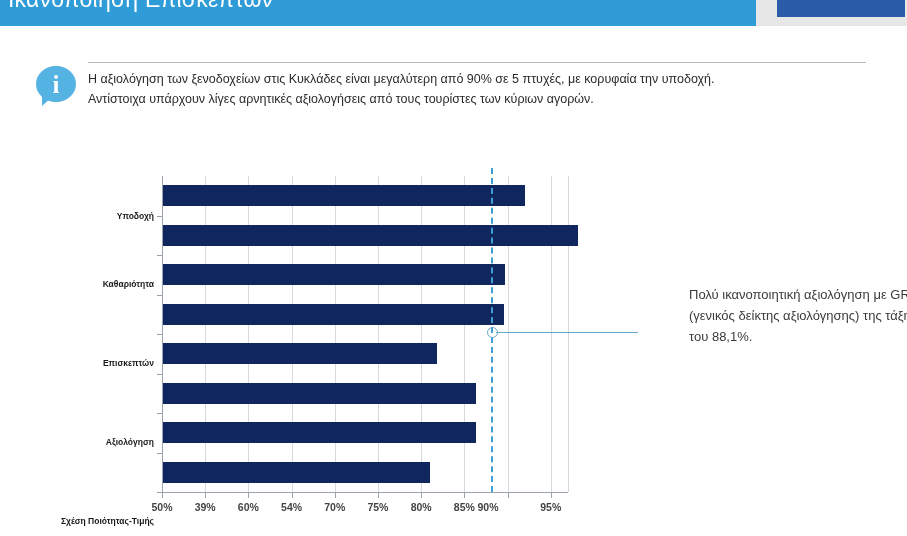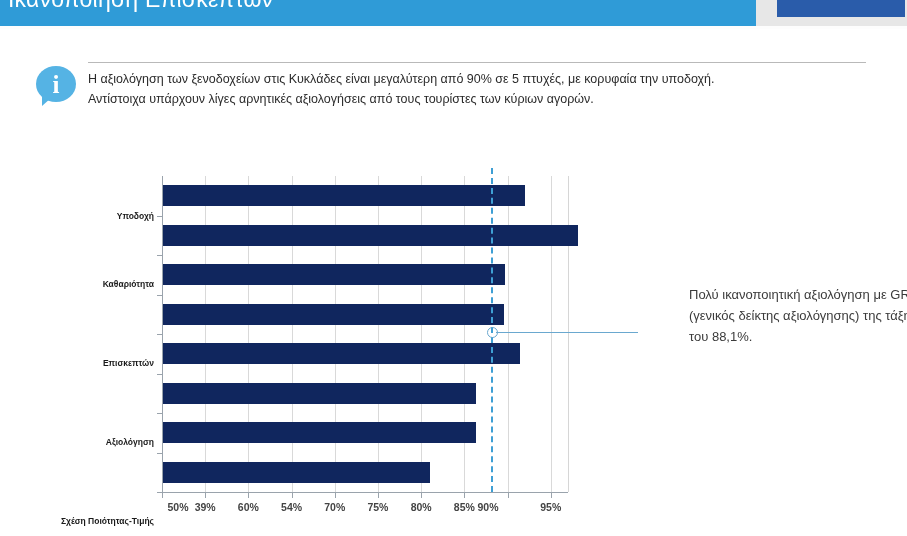--- a/index.html
+++ b/index.html
@@ -179,42 +179,42 @@
         </div>
         <div class="bar" style="left: 1px; width: 415px; top: 48.75px;">
           <div class="cat-label" style="top: 59.25px;">Καθαριότητα</div>
         </div>
         <div class="bar" style="left: 1px; width: 341.94px; top: 88.25px;">
           <div class="cat-label" style="top: 98.75px;">Επισκεπτών</div>
         </div>
         <div class="bar" style="left: 1px; width: 341.077px; top: 127.75px;">
           <div class="cat-label" style="top: 138.25px;">Αξιολόγηση</div>
         </div>
-        <div class="bar" style="left: 1px; width: 357px; top: 167.25px;">
+        <div class="bar" style="left: 1px; width: 258px; top: 167.25px; padding-left: 16px;">
           <div class="cat-label" style="top: 177.75px;">Σχέση Ποιότητας-Τιμής</div>
         </div>
         <div class="bar" style="left: 1px; width: 313.434px; top: 206.75px;"></div>
         <div class="bar" style="left: 1px; width: 312.57px; top: 246.25px;"></div>
         <div class="bar" style="left: 1px; width: 266.787px; top: 285.75px;"></div>
       </div>
     <div id="ref-line" style="left: 329.119px; border-left-color: rgb(63, 159, 212);"></div>
     <div id="ticks">
         <div class="tick-mark" style="left: 0px;"></div>
         <div class="tick-mark" style="left: 43.1915px;"></div>
         <div class="tick-mark" style="left: 86.383px;"></div>
         <div class="tick-mark" style="left: 129.574px;"></div>
         <div class="tick-mark" style="left: 172.766px;"></div>
         <div class="tick-mark" style="left: 215.957px;"></div>
         <div class="tick-mark" style="left: 259.149px;"></div>
         <div class="tick-mark" style="left: 302.34px;"></div>
         <div class="tick-mark" style="left: 345.532px;"></div>
         <div class="tick-mark" style="left: 388.723px;"></div>
       </div>
     <div id="ticklabels">
-        <div class="tick-label" style="left: 16px; text-align: center;">50%</div>
+        <div class="tick-label" style="left: 0px; text-align: center;">50%</div>
         <div class="tick-label" style="left: 43.1915px;">39%</div>
         <div class="tick-label" style="left: 86.383px;">60%</div>
         <div class="tick-label" style="left: 129.574px;">54%</div>
         <div class="tick-label" style="left: 172.766px;">70%</div>
         <div class="tick-label" style="left: 215.957px;">75%</div>
         <div class="tick-label" style="left: 259.149px;">80%</div>
         <div class="tick-label" style="left: 302.34px; text-align: right;">85%</div>
         <div class="tick-label" style="left: 326px;">90%</div>
         <div class="tick-label" style="left: 388.723px;">95%</div>
       </div>

